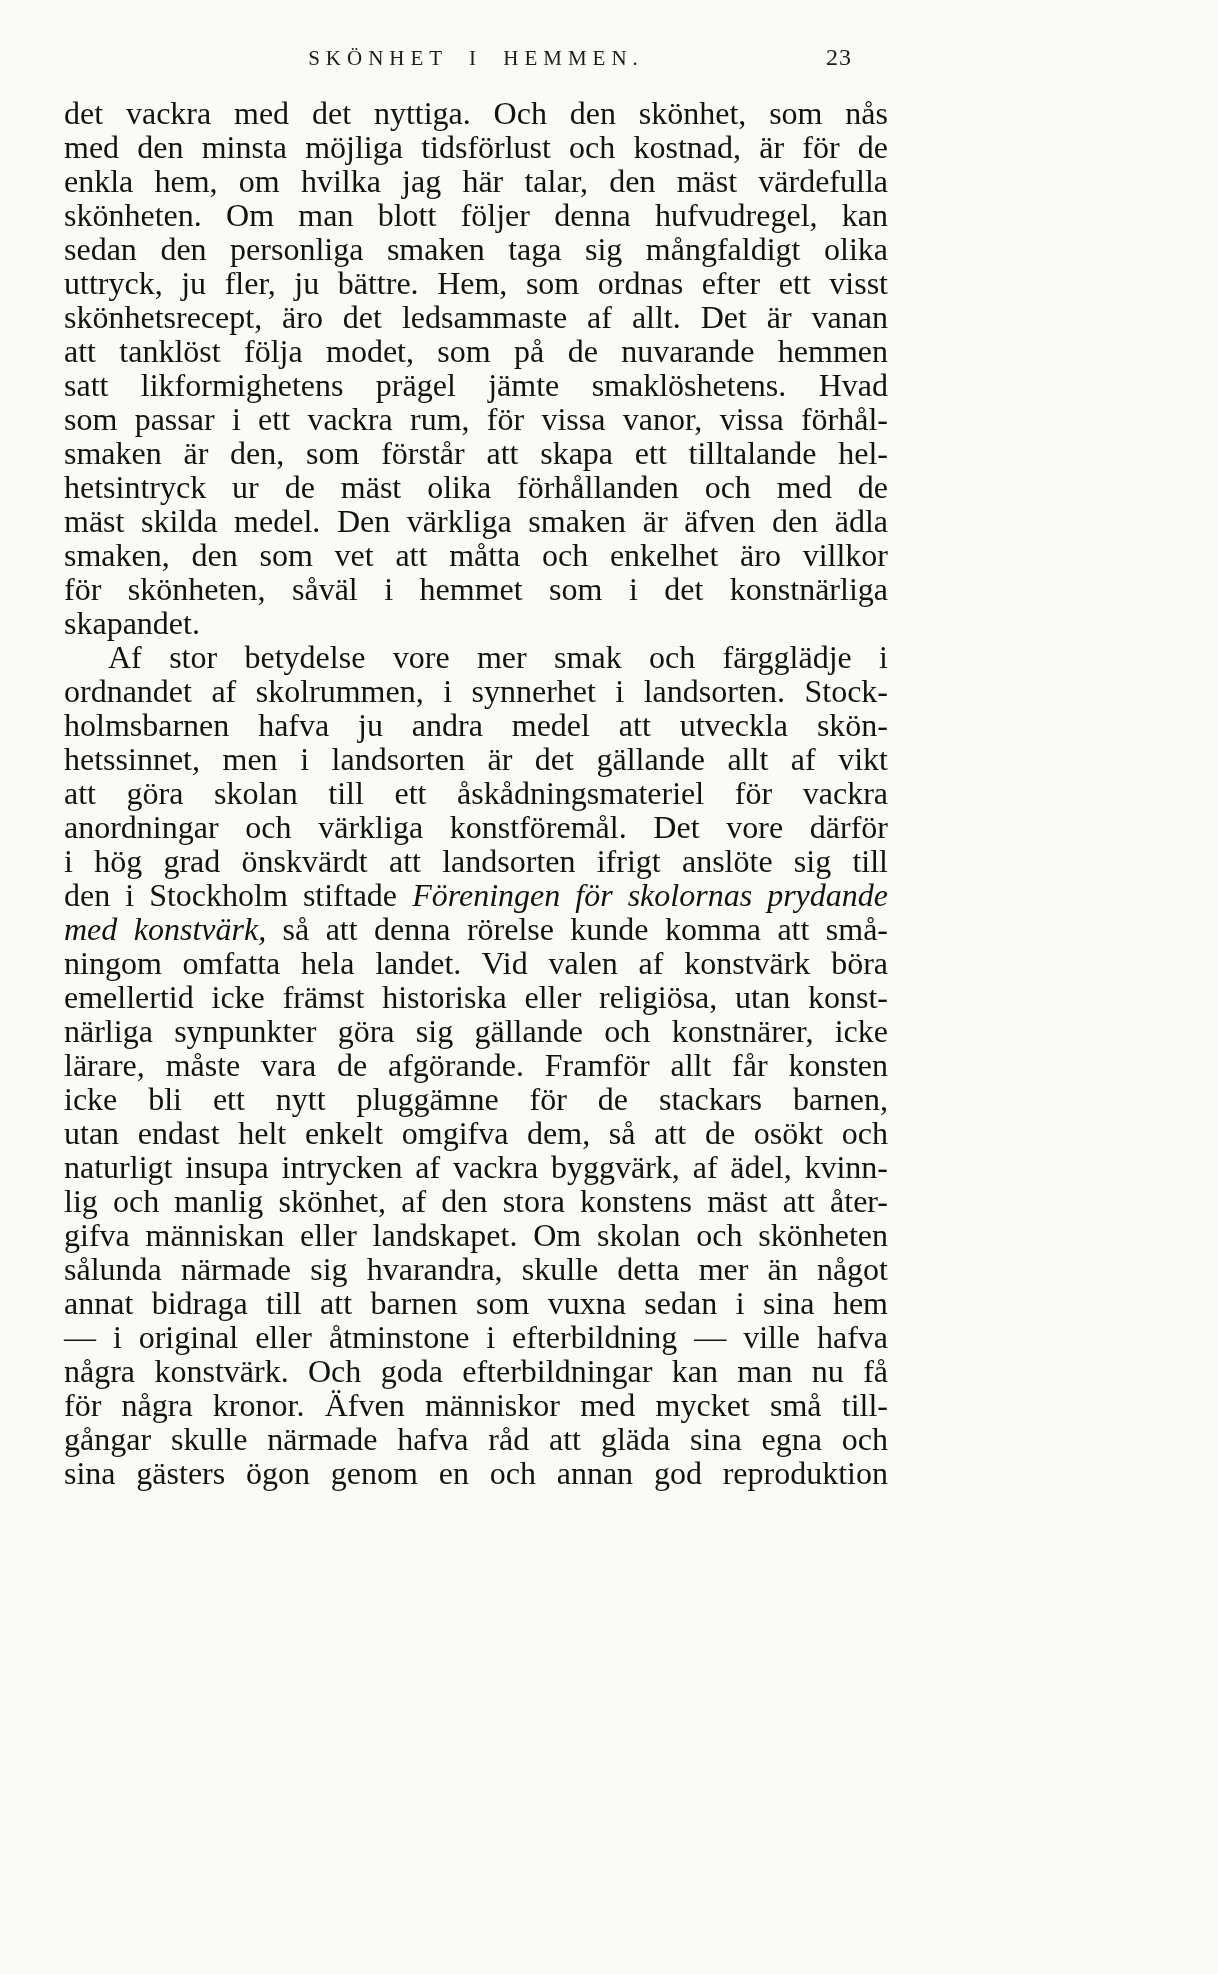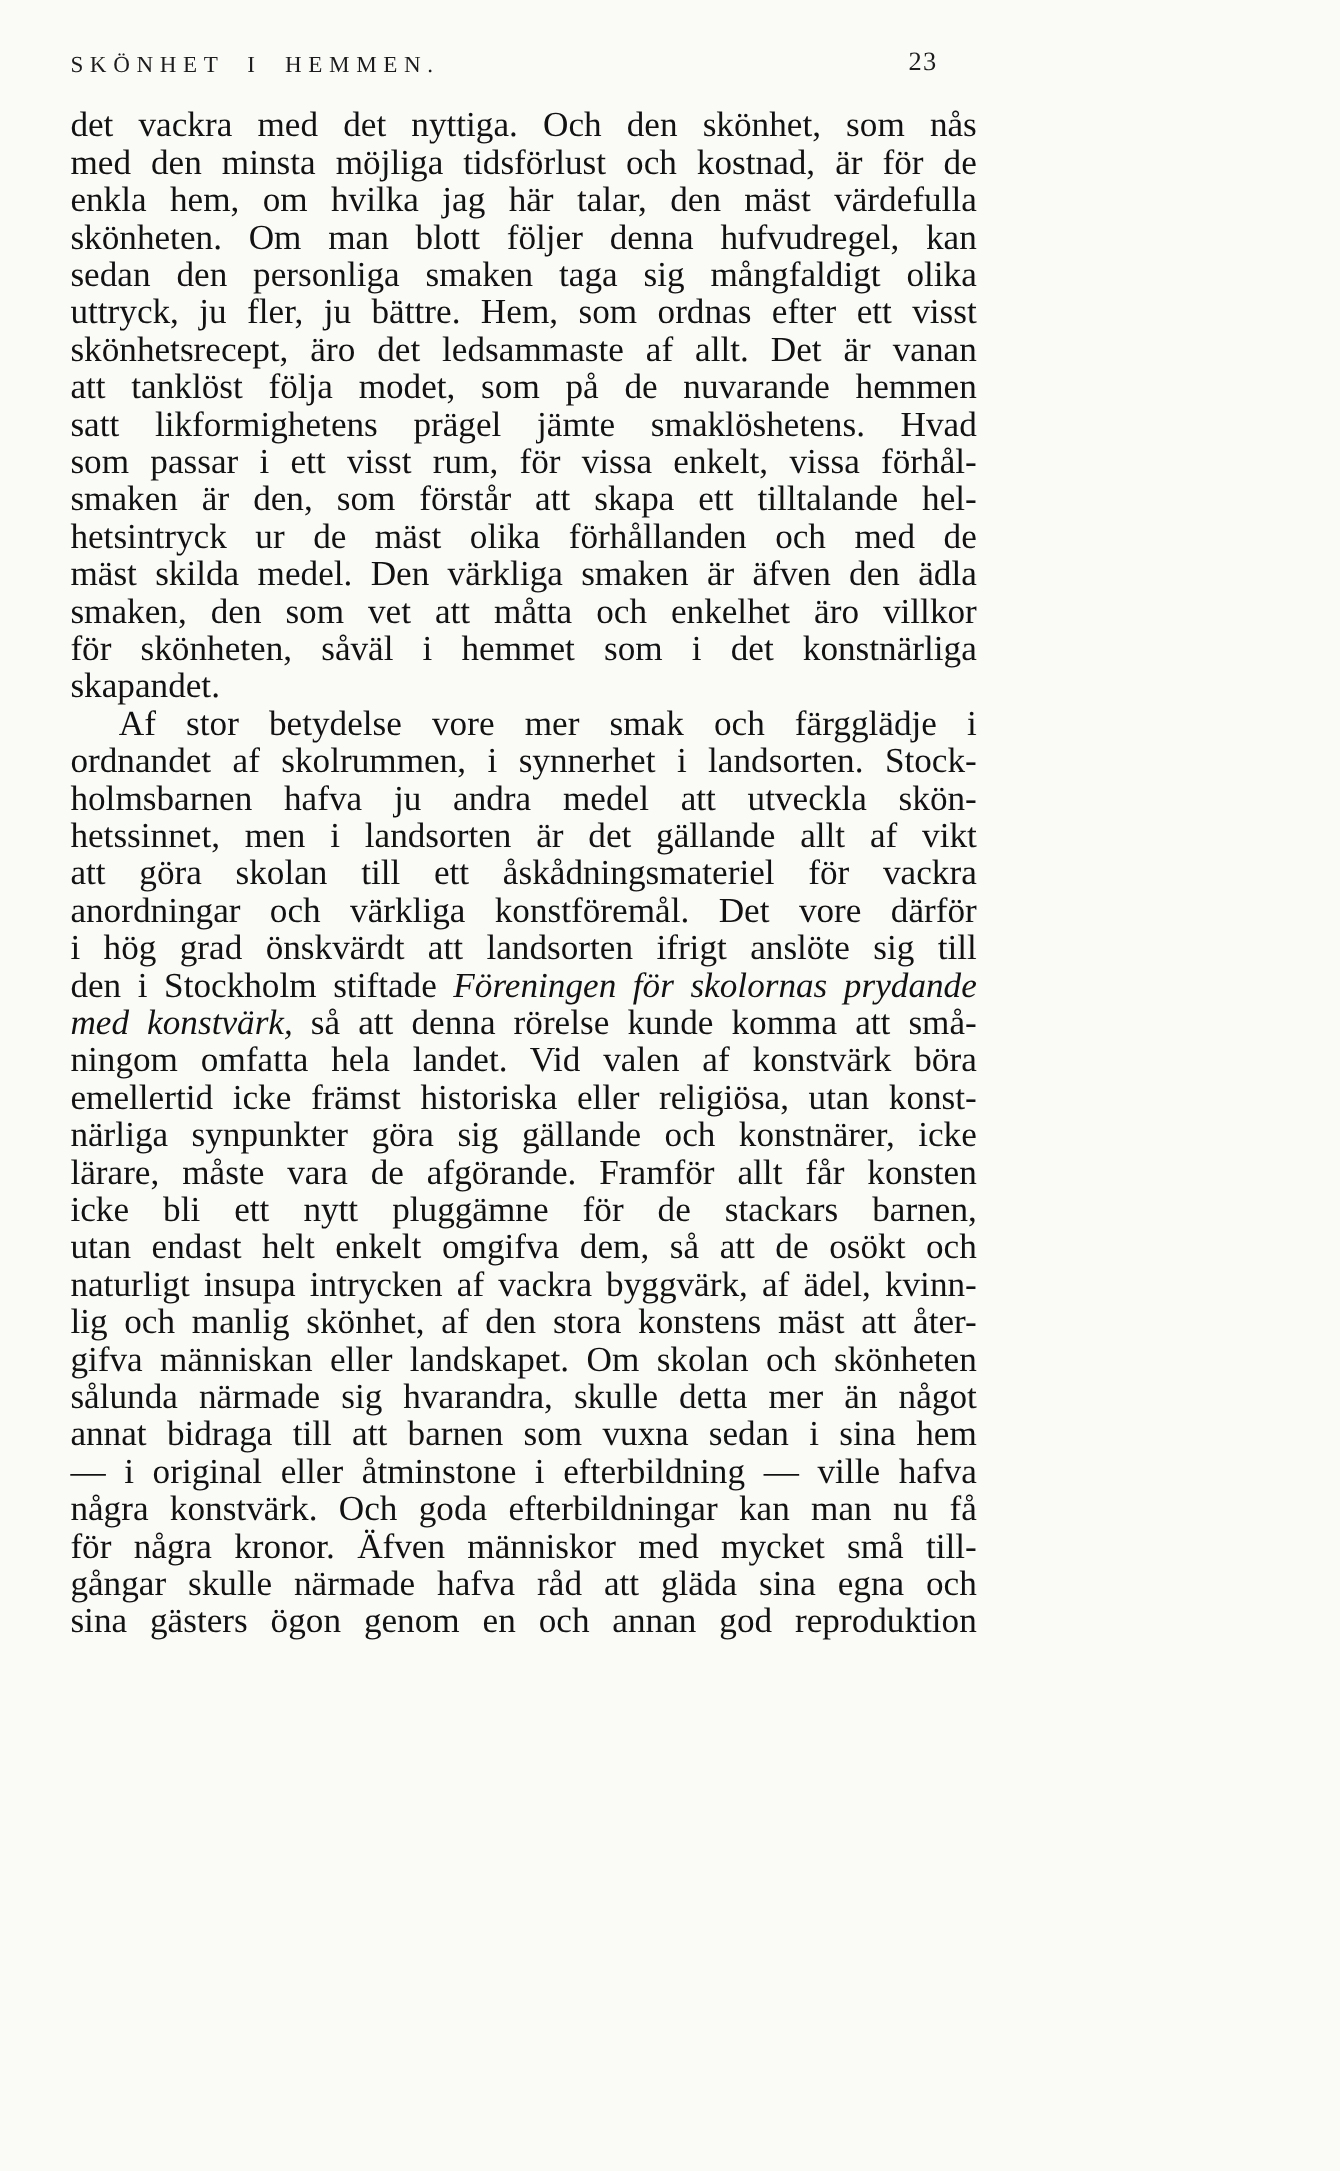--- a/index.html
+++ b/index.html
@@ -21,20 +21,21 @@
   }
   .page-header {
     position: relative;
     height: 42px;
   }
   .running-title {
     position: absolute;
     left: 0;
     right: 0;
     top: 8px;
+    text-align: center;
     font-size: 21px;
     letter-spacing: 6px;
     word-spacing: 10px;
     color: #1c1c1c;
   }
   .page-number {
     position: absolute;
     right: 36px;
     top: 6px;
     font-size: 24px;
@@ -69,21 +70,21 @@
       <div class="paragraph">
         <div class="line"><span>det vackra med det nyttiga. Och den skönhet, som nås</span></div>
         <div class="line"><span>med den minsta möjliga tidsförlust och kostnad, är för de</span></div>
         <div class="line"><span>enkla hem, om hvilka jag här talar, den mäst värdefulla</span></div>
         <div class="line"><span>skönheten. Om man blott följer denna hufvudregel, kan</span></div>
         <div class="line"><span>sedan den personliga smaken taga sig mångfaldigt olika</span></div>
         <div class="line"><span>uttryck, ju fler, ju bättre. Hem, som ordnas efter ett visst</span></div>
         <div class="line"><span>skönhetsrecept, äro det ledsammaste af allt. Det är vanan</span></div>
         <div class="line"><span>att tanklöst följa modet, som på de nuvarande hemmen</span></div>
         <div class="line"><span>satt likformighetens prägel jämte smaklöshetens. Hvad</span></div>
-        <div class="line"><span>som passar i ett visst rum, för vissa enkelt, vissa förhål-</span></div>
+        <div class="line"><span>som passar i ett vackra rum, för vissa vanor, vissa förhål-</span></div>
         <div class="line"><span>smaken är den, som förstår att skapa ett tilltalande hel-</span></div>
         <div class="line"><span>hetsintryck ur de mäst olika förhållanden och med de</span></div>
         <div class="line"><span>mäst skilda medel. Den värkliga smaken är äfven den ädla</span></div>
         <div class="line"><span>smaken, den som vet att måtta och enkelhet äro villkor</span></div>
         <div class="line"><span>för skönheten, såväl i hemmet som i det konstnärliga</span></div>
         <div class="line line-end"><span>skapandet.</span></div>
       </div>
       <div class="paragraph">
         <div class="line indent"><span>Af stor betydelse vore mer smak och färgglädje i</span></div>
         <div class="line"><span>ordnandet af skolrummen, i synnerhet i landsorten. Stock-</span></div>

